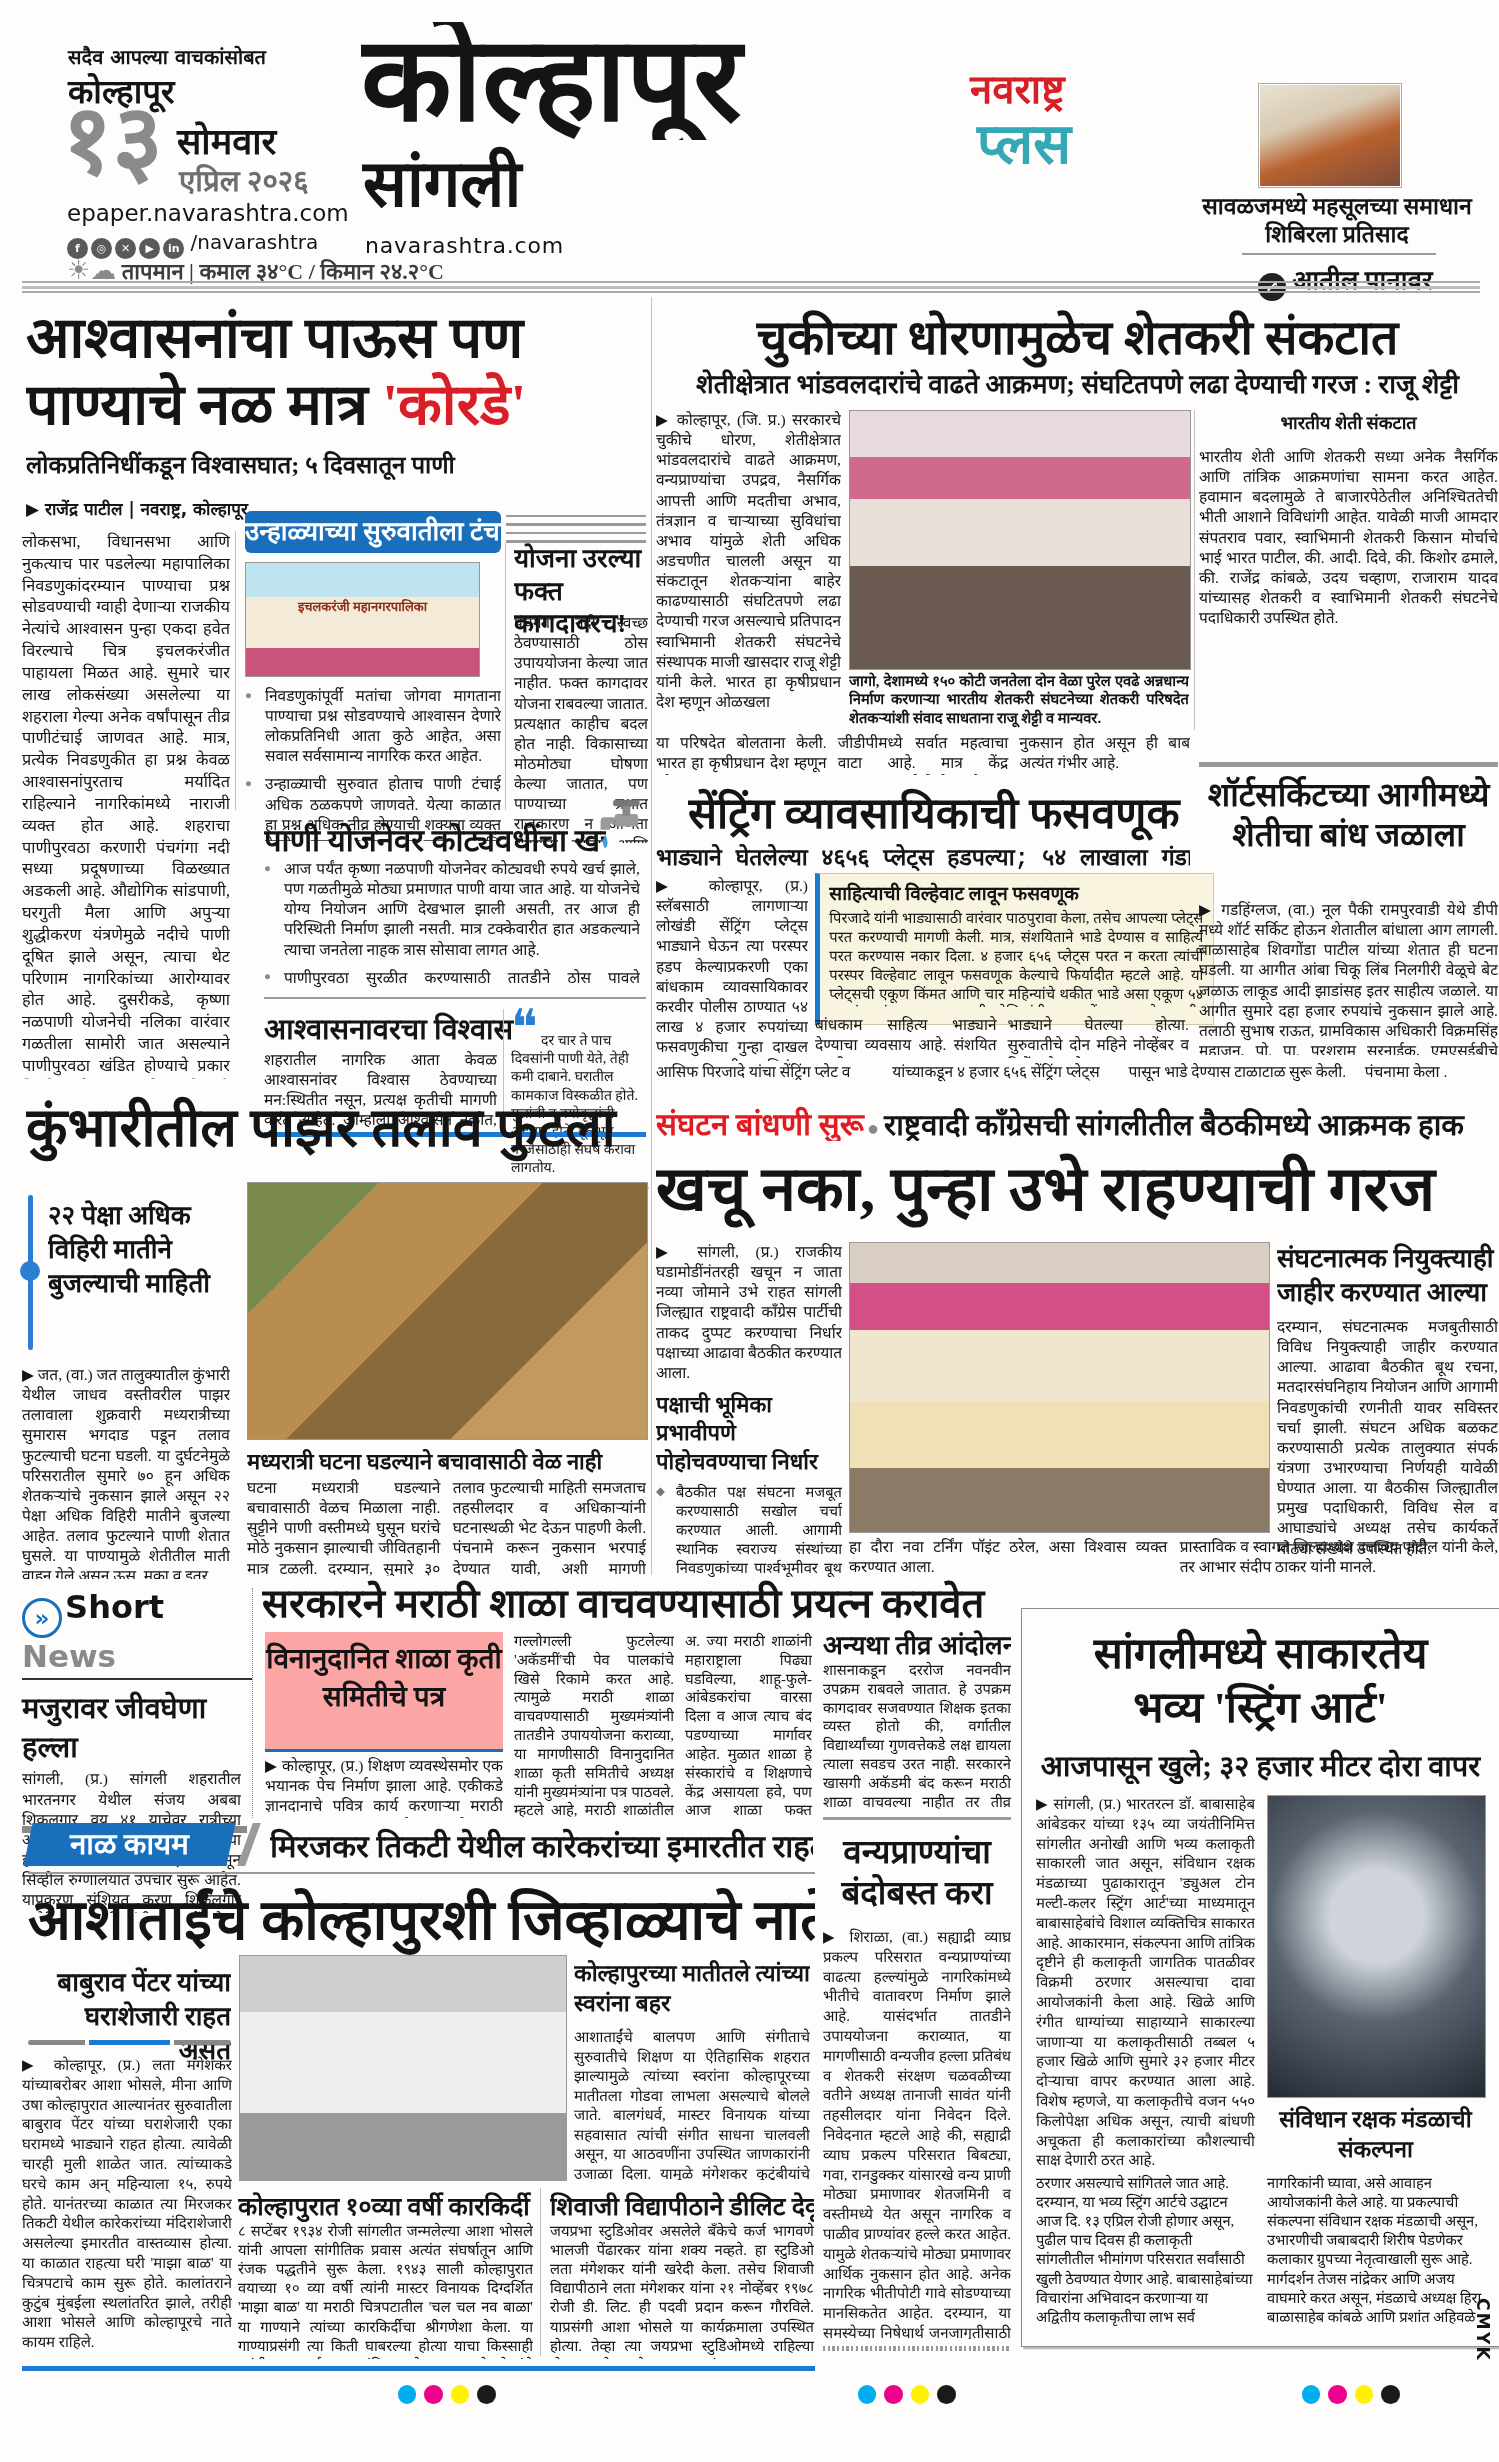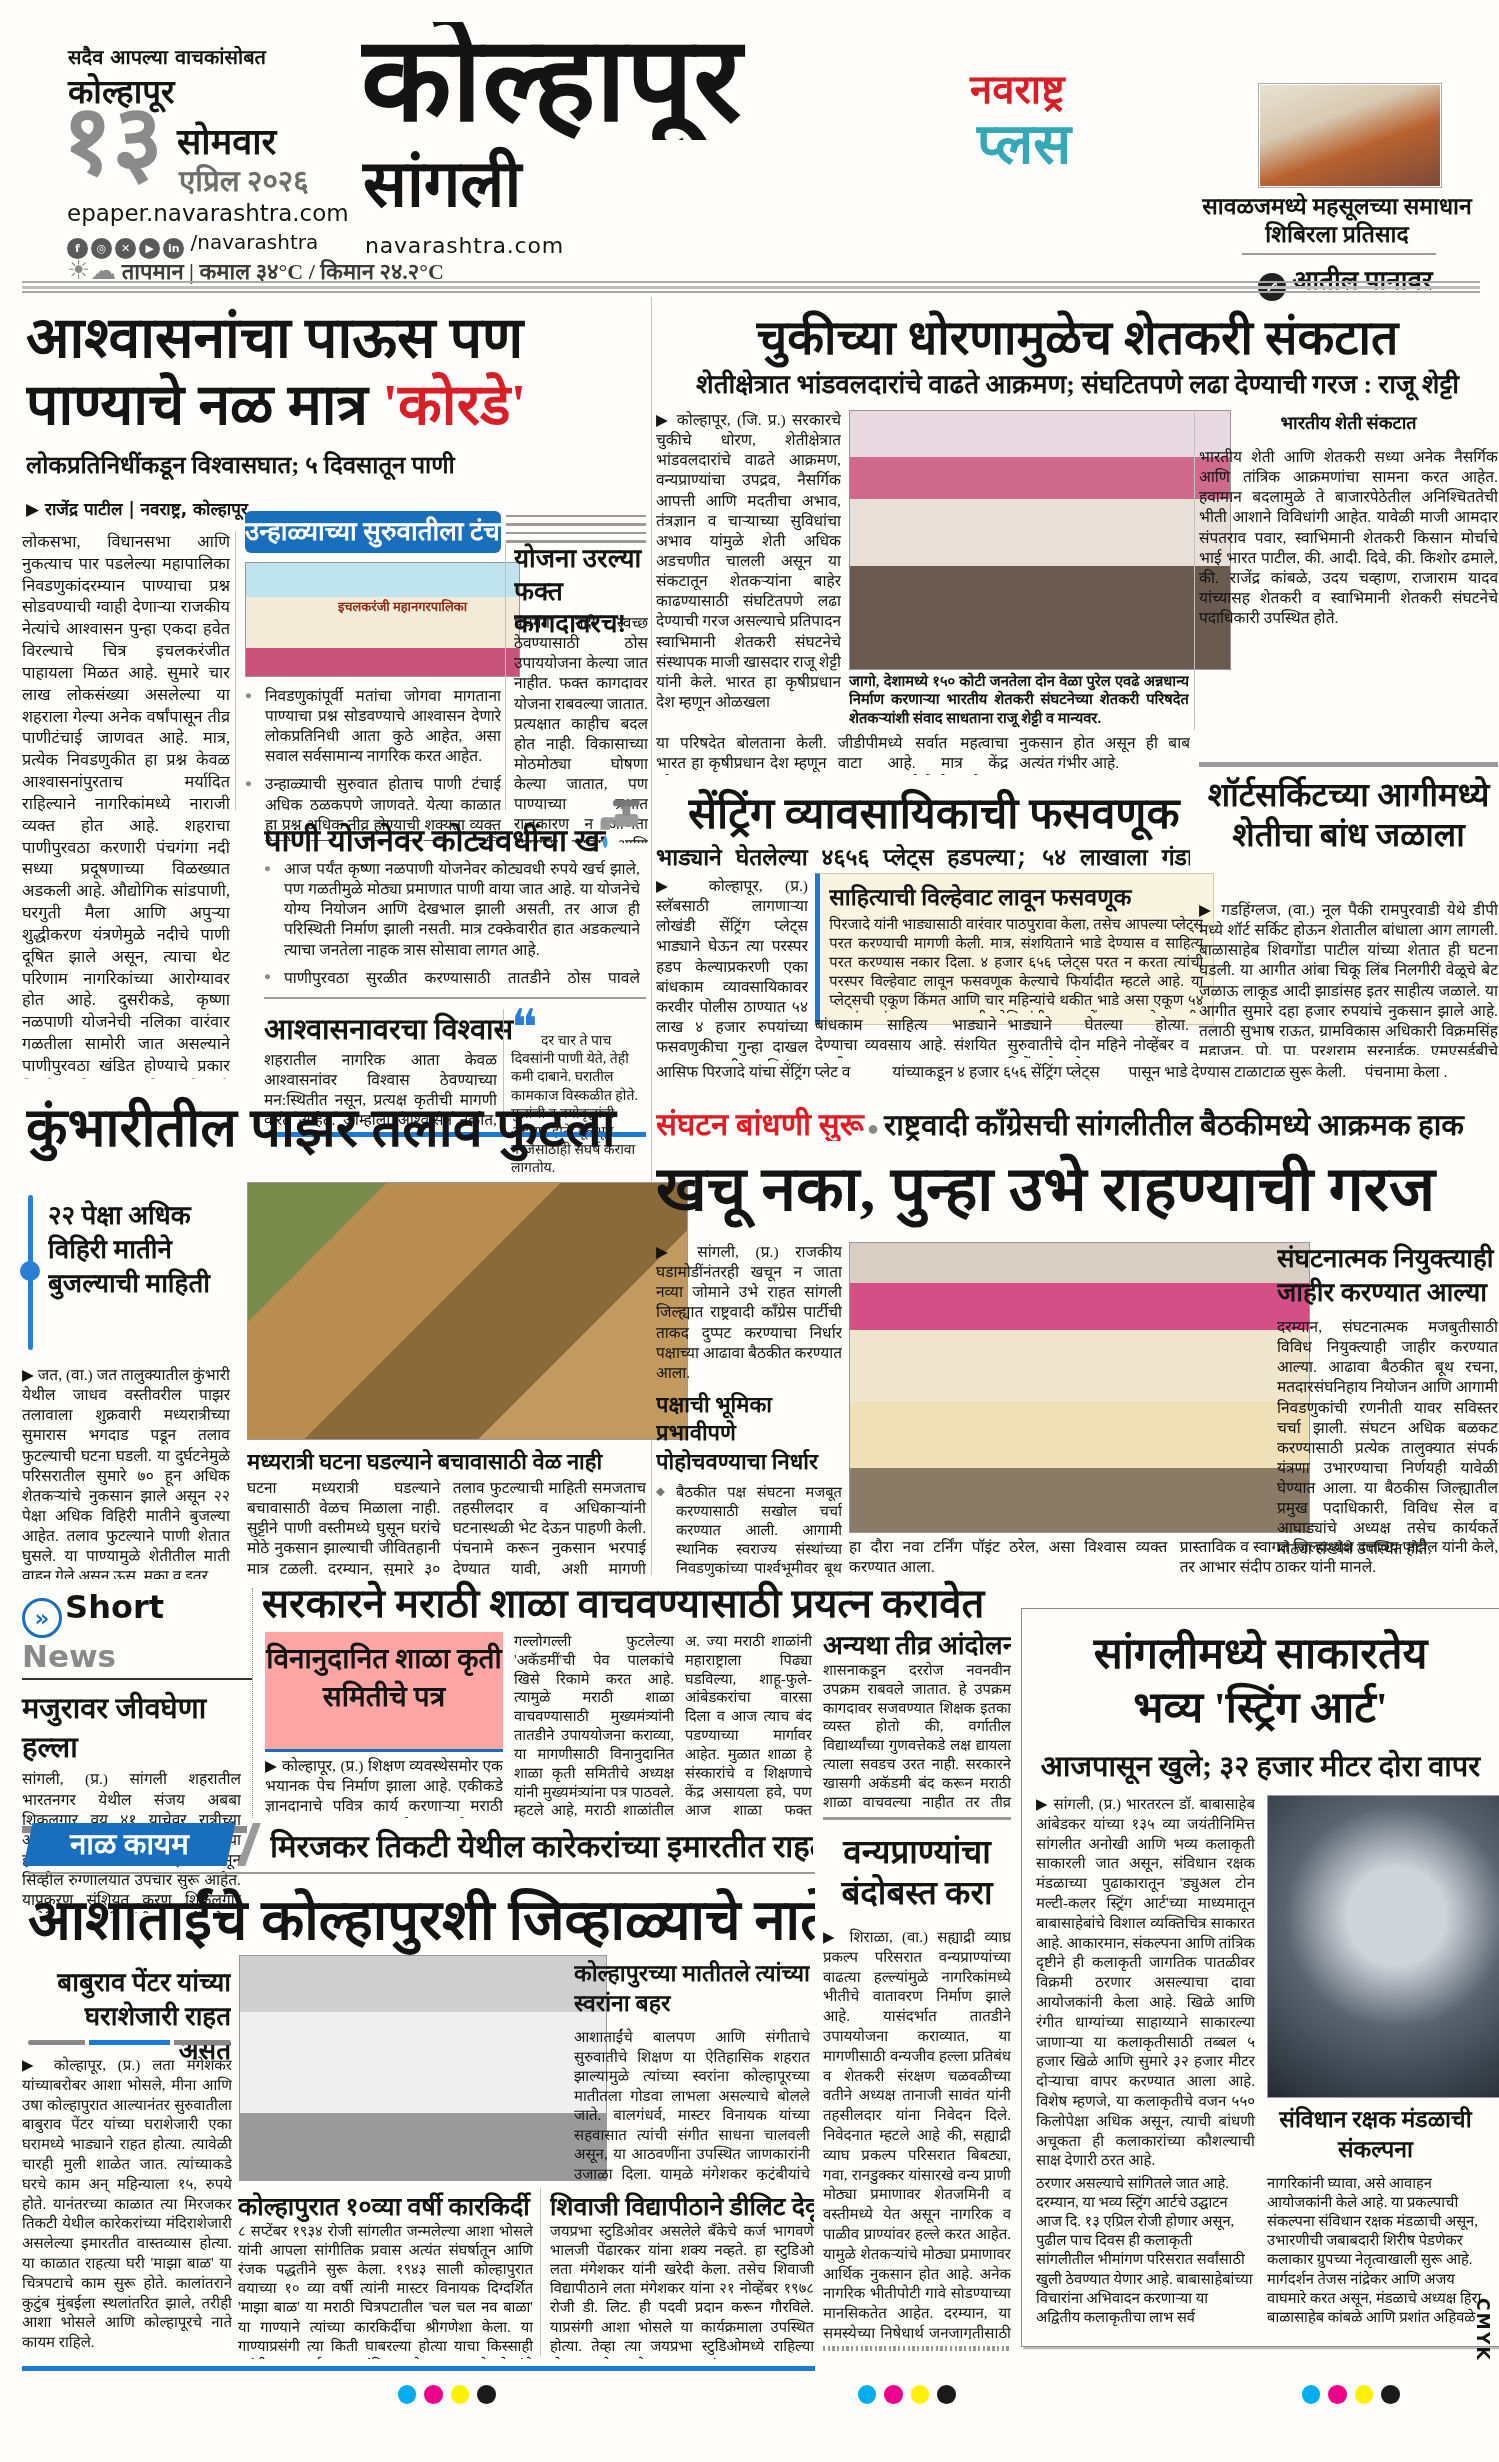--- a/index.html
+++ b/index.html
@@ -9,21 +9,21 @@
   .b{font-weight:700;}
   .j{text-align:justify;}
   .c{text-align:center;}
   .ov{overflow:hidden;}
   .sans{font-family:"DejaVu Sans","Liberation Sans",sans-serif;}
   .body-text{font-size:16.3px;line-height:1.34;}
   .small-text{font-size:15.5px;line-height:1.3;}
   .red{color:#d61f26;}
   .vr{width:0.8px;background:#c2c2c2;}
   .hr{background:#9a9a9a;}
-  .photo{background:#c9c2b4;border:0.8px solid #999;padding-left:40px;}
+  .photo{background:#c9c2b4;border:0.8px solid #999;}
   .dot{display:inline-block;width:18.6px;height:18.6px;border-radius:50%;margin:0 3.9px;}
   .dc{background:#00adee;} .dm{background:#ec008c;} .dy{background:#fff100;} .dk{background:#1a1a1a;}
   .soc{display:inline-flex;align-items:center;justify-content:center;width:21px;height:21px;border-radius:50%;
        background:#5a5a5a;color:#fff;font-size:11px;font-weight:bold;margin-right:3.1px;font-family:"DejaVu Sans",sans-serif;}
   .kicker-red{color:#e01b22;}
   .bullet-item{position:relative;padding-left:20px;margin-bottom:7.8px;}
   .bullet-item:before{content:"●";position:absolute;left:0;top:1.6px;color:#8a8a8a;font-size:11.6px;}
   .diamond:before{content:"◆";color:#777;}
   .triple{background:linear-gradient(#a9a9a9 0 2.3px,transparent 2.3px 5.4px,#bdbdbd 5.4px 7.8px,transparent 7.8px 10px,#a9a9a9 10px 12.4px);}
   .boxblue{background:#1a6fbd;color:#fff;border-radius:6.2px;}
@@ -140,21 +140,21 @@
   <div class="abs ov" style="left:656px;top:733px;width:534px;height:42px;display:flex;gap:11px;font-size:15.5px;line-height:1.3;">
     <div style="flex:1;" class="j">या परिषदेत बोलताना केली. भारत हा कृषीप्रधान देश म्हणून ओळखला</div>
     <div style="flex:1;" class="j">जीडीपीमध्ये सर्वात महत्वाचा वाटा आहे. मात्र केंद्र सरकारकडून शेती क्षेत्राकडे</div>
     <div style="flex:1;" class="j">नुकसान होत असून ही बाब अत्यंत गंभीर आहे.</div>
   </div>
 
   <div class="abs b ov" style="left:656px;top:782px;width:534px;font-size:43px;white-space:nowrap;margin-left:32px;">सेंट्रिंग व्यावसायिकाची फसवणूक</div>
   <div class="abs b ov" style="left:656px;top:840px;width:534px;font-size:23px;white-space:nowrap;font-family:Liberation Mono, monospace;">भाड्याने घेतलेल्या ४६५६ प्लेट्स हडपल्या; ५४ लाखाला गंडा</div>
   <div class="abs j ov small-text" style="left:656px;top:876px;width:152px;height:185px;">▶ कोल्हापूर, (प्र.) स्लॅबसाठी लागणाऱ्या लोखंडी सेंट्रिंग प्लेट्स भाड्याने घेऊन त्या परस्पर हडप केल्याप्रकरणी एका बांधकाम व्यावसायिकावर करवीर पोलीस ठाण्यात ५४ लाख ४ हजार रुपयांच्या फसवणुकीचा गुन्हा दाखल झाला. साजीद सिकंदर मुल्ला रा. यादवनगर, कोल्हापूर असे गुन्हा दाखल झालेल्या संशयिताचे नाव आहे. याबाबत आसिफ राजू पिरजादे वय ३५, रा. कळंबा, ता. करवीर यांनी फिर्याद दिली आहे. याबाबत पोलिसांकडून</div>
   <div class="abs cream ov" style="left:815px;top:873px;width:374px;height:138px;padding:6.2px 9.3px;">
-    <div class="b ov" style="font-size:23px;white-space:nowrap;">साहित्याची विल्हेवाट लावून फसवणूक</div>
+    <div class="b ov" style="font-size:19px;white-space:nowrap;">साहित्याची विल्हेवाट लावून फसवणूक</div>
     <div class="j ov" style="font-size:14.7px;line-height:1.28;height:98px;margin-top:3.1px;">पिरजादे यांनी भाड्यासाठी वारंवार पाठपुरावा केला, तसेच आपल्या प्लेट्स परत करण्याची मागणी केली. मात्र, संशयिताने भाडे देण्यास व साहित्य परत करण्यास नकार दिला. ४ हजार ६५६ प्लेट्स परत न करता त्यांची परस्पर विल्हेवाट लावून फसवणूक केल्याचे फिर्यादीत म्हटले आहे. या प्लेट्सची एकूण किंमत आणि चार महिन्यांचे थकीत भाडे असा एकूण ५४ लाखांचा गंडा घातल्याप्रकरणी पोलिसांनी गुन्हा नोंदवला आहे. करवीर पोलीस अधिक तपास करत आहेत.</div>
   </div>
   <div class="abs ov" style="left:815px;top:1015px;width:374px;height:43px;display:flex;gap:11px;font-size:15.5px;line-height:1.3;">
     <div style="flex:1;" class="j">बांधकाम साहित्य भाड्याने देण्याचा व्यवसाय आहे. संशयित साजीद मल्ला</div>
     <div style="flex:1;" class="j">भाड्याने घेतल्या होत्या. सुरुवातीचे दोन महिने नोव्हेंबर व डिसेंबरचे भाडे मल्ला</div>
   </div>
   <div class="abs ov" style="left:656px;top:1062px;width:843px;height:39px;display:flex;gap:12.4px;font-size:15.5px;line-height:1.3;">
     <div style="flex:1;">आसिफ पिरजादे यांचा सेंट्रिंग प्लेट व</div>
     <div style="flex:1;">यांच्याकडून ४ हजार ६५६ सेंट्रिंग प्लेट्स</div>
     <div style="flex:1;">पासून भाडे देण्यास टाळाटाळ सुरू केली.</div>

